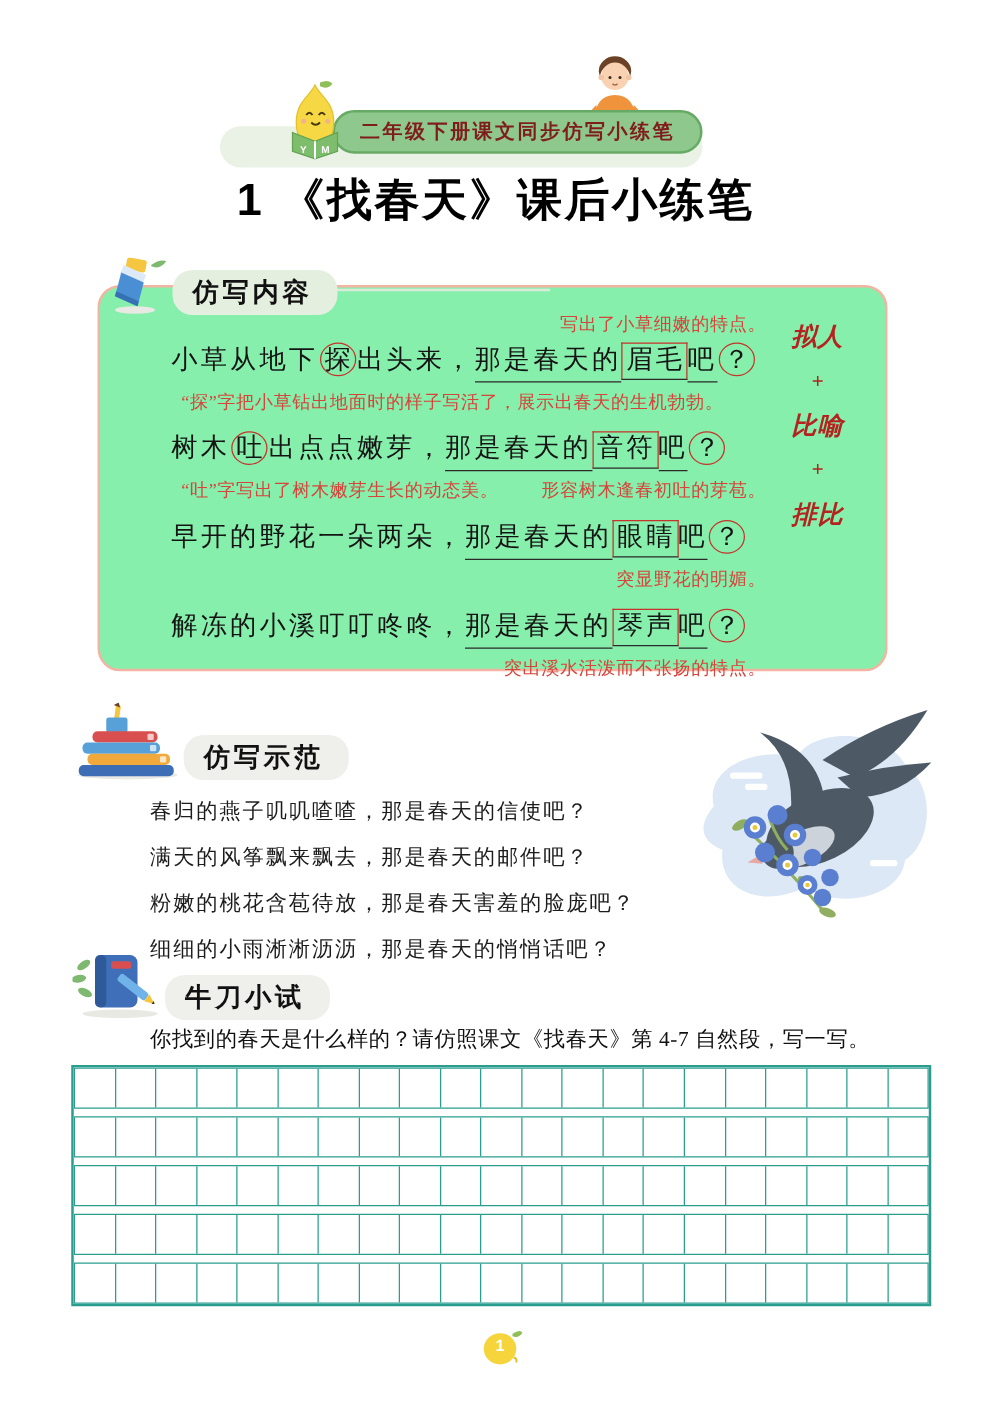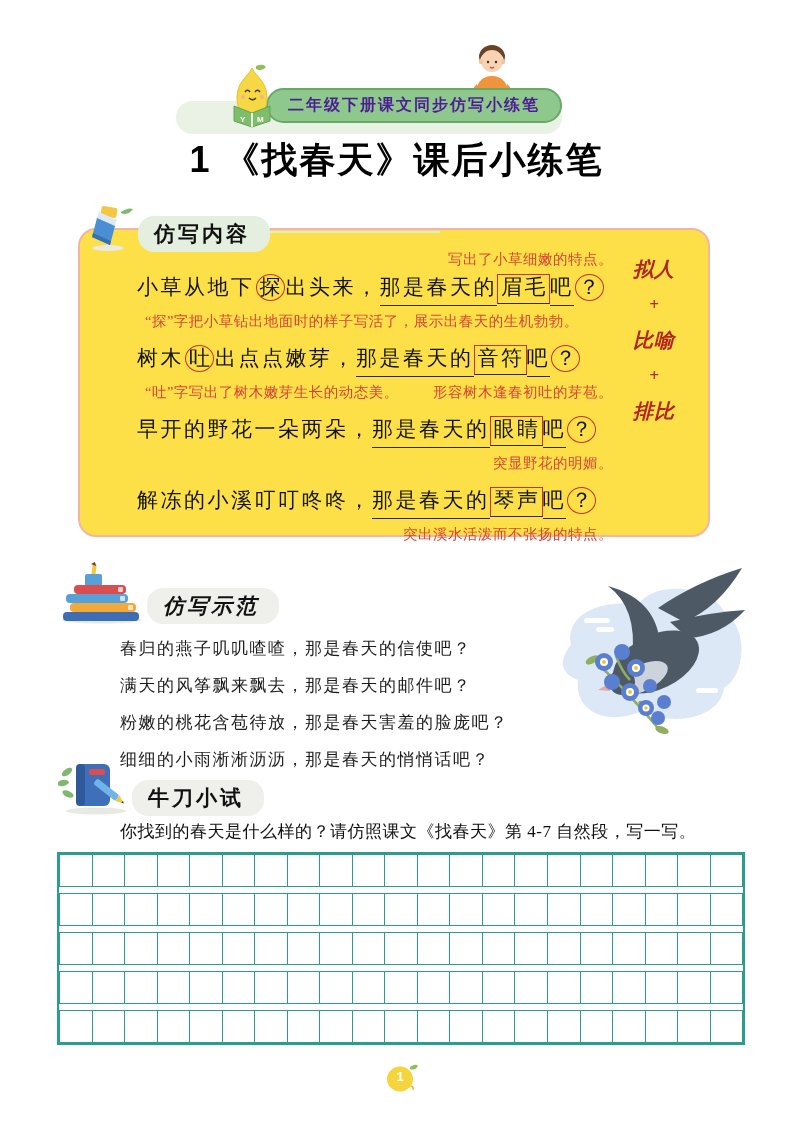--- a/index.html
+++ b/index.html
@@ -9,39 +9,39 @@
     background:#ffffff; overflow:hidden;
     font-family:"Liberation Sans", sans-serif;
   }
 
   
   .badge-blob { position:absolute; left:176px; top:101px; width:386px; height:33px;
     background:#e9f2e5; border-radius:17px; z-index:0; }
   .badge-pill { position:absolute; left:266px; top:88px; width:296px; height:35px;
     background:#8fc88d; border:2px solid #67aa65; border-radius:18px;
     display:flex; align-items:center; justify-content:center; z-index:2; }
-  .badge-text { font-size:16px; font-weight:bold; letter-spacing:2px; color:#4c1d95; }
+  .badge-text { font-size:16px; font-weight:bold; letter-spacing:2px; color:#7f1d1d; }
   .pear { position:absolute; left:226px; top:62px; z-index:3; }
   .boy  { position:absolute; left:450px; top:38px; z-index:1; }
 
   
   .title { position:absolute; left:0; right:0; top:136px; text-align:center;
     font-size:36px; font-weight:bold; color:#000; letter-spacing:2px; }
 
   
   .sec-header { position:absolute; display:flex; align-items:flex-end; z-index:3; }
   .hdr-pill { border-radius:16px; padding:4px 20px 4px 16px;
     font-size:21px; font-weight:bold; letter-spacing:3px; color:#111; }
   .hdr-pill.green { background:#e4efe0; }
   .hdr-pill.gray  { background:#efefec; }
   .hdr-line { position:absolute; height:2px; background:#dcebd8; z-index:1; }
 
   
   .content-box { position:absolute; left:78px; top:228px; width:632px; height:309px;
-    border:2px solid #f2b5a3; border-radius:18px; background:#fde047; }
+    border:2px solid #f2b5a3; border-radius:18px; background:#86efac; }
   .box-inner { position:absolute; left:0; top:0; right:0; bottom:0;
     padding:20px 95px 0 57px; }
   .techniques { position:absolute; right:22px; top:26px; width:64px;
     display:flex; flex-direction:column; align-items:center; gap:12px;
     color:#b3231f; font-weight:bold; font-family:"Liberation Serif","DejaVu Serif",serif;font-style:italic; }
   .techniques .tech { font-size:20px; letter-spacing:1px; }
   .techniques .plus { font-size:17px; }
 
   .sentence-block { margin-bottom:12px; }
   .note { color:#d6453b; font-size:14.5px; letter-spacing:0.5px;
@@ -245,21 +245,21 @@
       <polygon points="33,2 37,0 38,4" fill="#6b4226"></polygon>
       <rect x="27" y="12" width="17" height="12" rx="2" fill="#58a0d8"></rect>
       <rect x="16" y="23" width="52" height="9" rx="4" fill="#d94f4f"></rect>
       <rect x="8" y="32" width="62" height="9" rx="4" fill="#58a0d8"></rect>
       <rect x="12" y="41" width="66" height="9" rx="4" fill="#f0a93a"></rect>
       <rect x="5" y="50" width="76" height="9" rx="4" fill="#3c6db5"></rect>
       <rect x="60" y="25" width="5" height="5" rx="1" fill="#ffffff" opacity="0.7"></rect>
       <rect x="62" y="34" width="5" height="5" rx="1" fill="#ffffff" opacity="0.7"></rect>
       <rect x="70" y="43" width="5" height="5" rx="1" fill="#ffffff" opacity="0.7"></rect>
     </svg>
-    <span class="hdr-pill gray" style="margin-left:-6px;font-style:italic;">仿写示范</span>
+    <span class="hdr-pill gray" style="margin-left:-6px;">仿写示范</span>
   </div>
 
   <div class="demo-lines">
     <div>春归的燕子叽叽喳喳，那是春天的信使吧？</div>
     <div>满天的风筝飘来飘去，那是春天的邮件吧？</div>
     <div>粉嫩的桃花含苞待放，那是春天害羞的脸庞吧？</div>
     <div>细细的小雨淅淅沥沥，那是春天的悄悄话吧？</div>
   </div>
 
   <div class="sec-header" style="left:58px; top:756px;">

